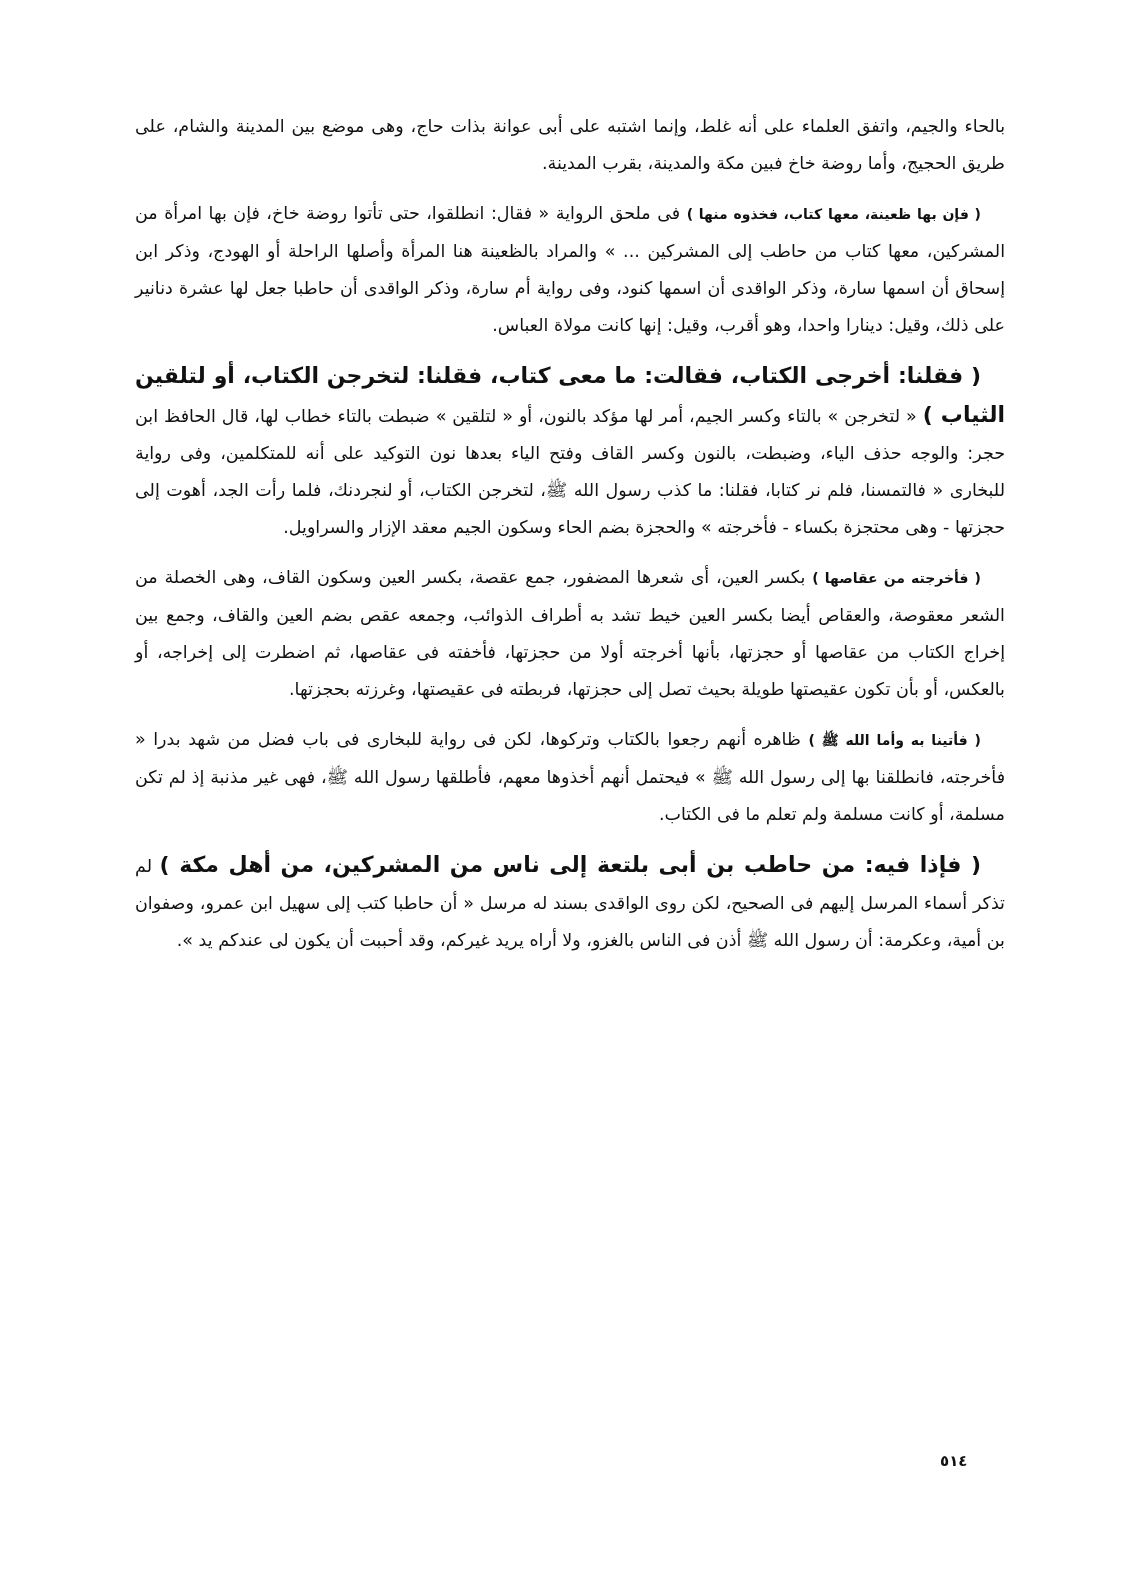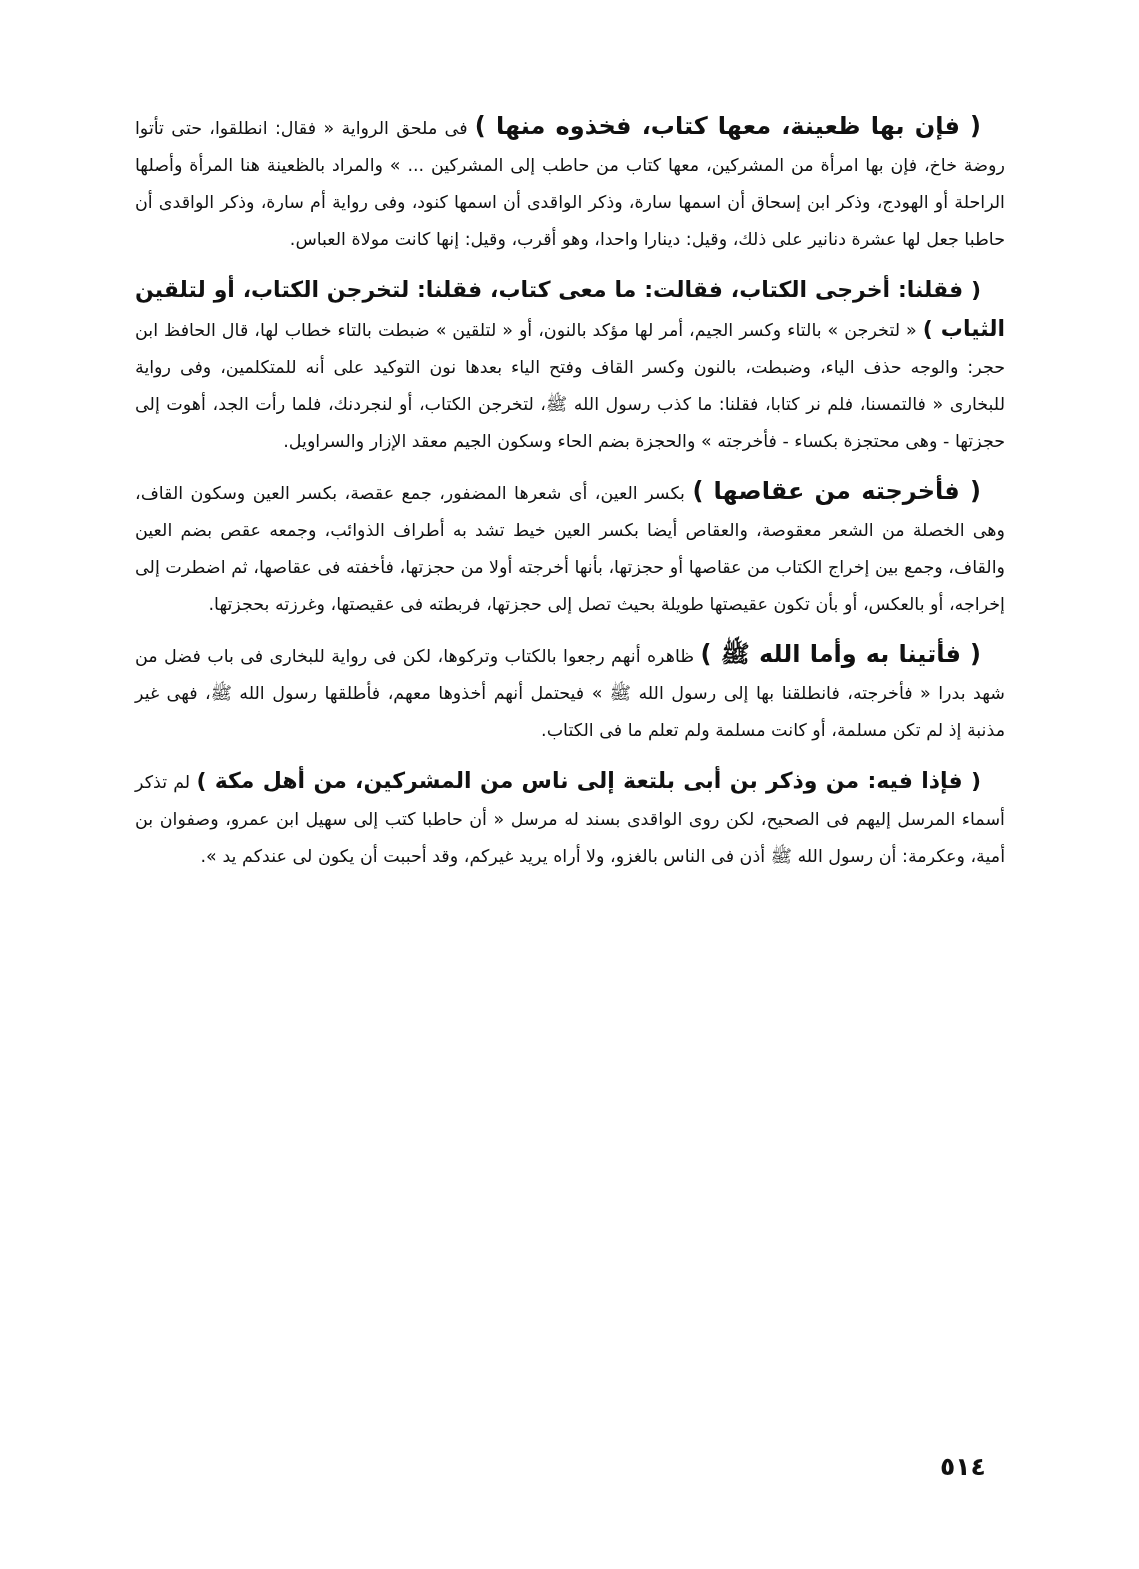--- a/index.html
+++ b/index.html
@@ -7,41 +7,44 @@
     width: 1139px; height: 1569px; position: relative; overflow: hidden;
     font-family: "DejaVu Sans", sans-serif; color: #111;
   }
   .page {
     position: absolute; left: 135px; top: 108px; width: 870px;
     direction: rtl; text-align: justify;
     font-size: 17.5px; line-height: 37px;
   }
   .para { margin: 0 0 13px 0; text-indent: 24px; }
   .para.first { text-indent: 0; }
-  .head { font-weight: bold; font-size: 24px; }
+  .head { font-weight: bold; font-size: 14px; }
   .head.big { font-size: 22px; }
   .pagenum {
     position: absolute; left: 940px; top: 1452px;
-    font-size: 25px; font-weight: bold; direction: rtl;
+    font-size: 15px; font-weight: bold; direction: rtl;
   }
 </style>
 </head>
 <body>
 
 <div class="page">
+  <p class="para first">
+    <span class="body">بالحاء والجيم، واتفق العلماء على أنه غلط، وإنما اشتبه على أبى عوانة بذات حاج، وهى موضع بين المدينة والشام، على طريق الحجيج، وأما روضة خاخ فبين مكة والمدينة، بقرب المدينة.</span>
+  </p>
   <p class="para">
     <span class="head">( فإن بها ظعينة، معها كتاب، فخذوه منها )</span><span class="body"> فى ملحق الرواية « فقال: انطلقوا، حتى تأتوا روضة خاخ، فإن بها امرأة من المشركين، معها كتاب من حاطب إلى المشركين ... » والمراد بالظعينة هنا المرأة وأصلها الراحلة أو الهودج، وذكر ابن إسحاق أن اسمها سارة، وذكر الواقدى أن اسمها كنود، وفى رواية أم سارة، وذكر الواقدى أن حاطبا جعل لها عشرة دنانير على ذلك، وقيل: دينارا واحدا، وهو أقرب، وقيل: إنها كانت مولاة العباس.</span>
   </p>
   <p class="para">
     <span class="head big">( فقلنا: أخرجى الكتاب، فقالت: ما معى كتاب، فقلنا: لتخرجن الكتاب، أو لتلقين الثياب )</span><span class="body"> « لتخرجن » بالتاء وكسر الجيم، أمر لها مؤكد بالنون، أو « لتلقين » ضبطت بالتاء خطاب لها، قال الحافظ ابن حجر: والوجه حذف الياء، وضبطت، بالنون وكسر القاف وفتح الياء بعدها نون التوكيد على أنه للمتكلمين، وفى رواية للبخارى « فالتمسنا، فلم نر كتابا، فقلنا: ما كذب رسول الله ﷺ، لتخرجن الكتاب، أو لنجردنك، فلما رأت الجد، أهوت إلى حجزتها - وهى محتجزة بكساء - فأخرجته » والحجزة بضم الحاء وسكون الجيم معقد الإزار والسراويل.</span>
   </p>
   <p class="para">
     <span class="head">( فأخرجته من عقاصها )</span><span class="body"> بكسر العين، أى شعرها المضفور، جمع عقصة، بكسر العين وسكون القاف، وهى الخصلة من الشعر معقوصة، والعقاص أيضا بكسر العين خيط تشد به أطراف الذوائب، وجمعه عقص بضم العين والقاف، وجمع بين إخراج الكتاب من عقاصها أو حجزتها، بأنها أخرجته أولا من حجزتها، فأخفته فى عقاصها، ثم اضطرت إلى إخراجه، أو بالعكس، أو بأن تكون عقيصتها طويلة بحيث تصل إلى حجزتها، فربطته فى عقيصتها، وغرزته بحجزتها.</span>
   </p>
   <p class="para">
     <span class="head">( فأتينا به وأما الله ﷺ )</span><span class="body"> ظاهره أنهم رجعوا بالكتاب وتركوها، لكن فى رواية للبخارى فى باب فضل من شهد بدرا « فأخرجته، فانطلقنا بها إلى رسول الله ﷺ » فيحتمل أنهم أخذوها معهم، فأطلقها رسول الله ﷺ، فهى غير مذنبة إذ لم تكن مسلمة، أو كانت مسلمة ولم تعلم ما فى الكتاب.</span>
   </p>
   <p class="para">
-    <span class="head big">( فإذا فيه: من وذكر بن أبى بلتعة إلى ناس من المشركين، من أهل مكة )</span><span class="body"> لم تذكر أسماء المرسل إليهم فى الصحيح، لكن روى الواقدى بسند له مرسل « أن حاطبا كتب إلى سهيل ابن عمرو، وصفوان بن أمية، وعكرمة: أن رسول الله ﷺ أذن فى الناس بالغزو، ولا أراه يريد غيركم، وقد أحببت أن يكون لى عندكم يد ».</span>
+    <span class="head big">( فإذا فيه: من حاطب بن أبى بلتعة إلى ناس من المشركين، من أهل مكة )</span><span class="body"> لم تذكر أسماء المرسل إليهم فى الصحيح، لكن روى الواقدى بسند له مرسل « أن حاطبا كتب إلى سهيل ابن عمرو، وصفوان بن أمية، وعكرمة: أن رسول الله ﷺ أذن فى الناس بالغزو، ولا أراه يريد غيركم، وقد أحببت أن يكون لى عندكم يد ».</span>
   </p>
 </div>
 
 <div class="pagenum">٥١٤</div>
 
 </body></html>

